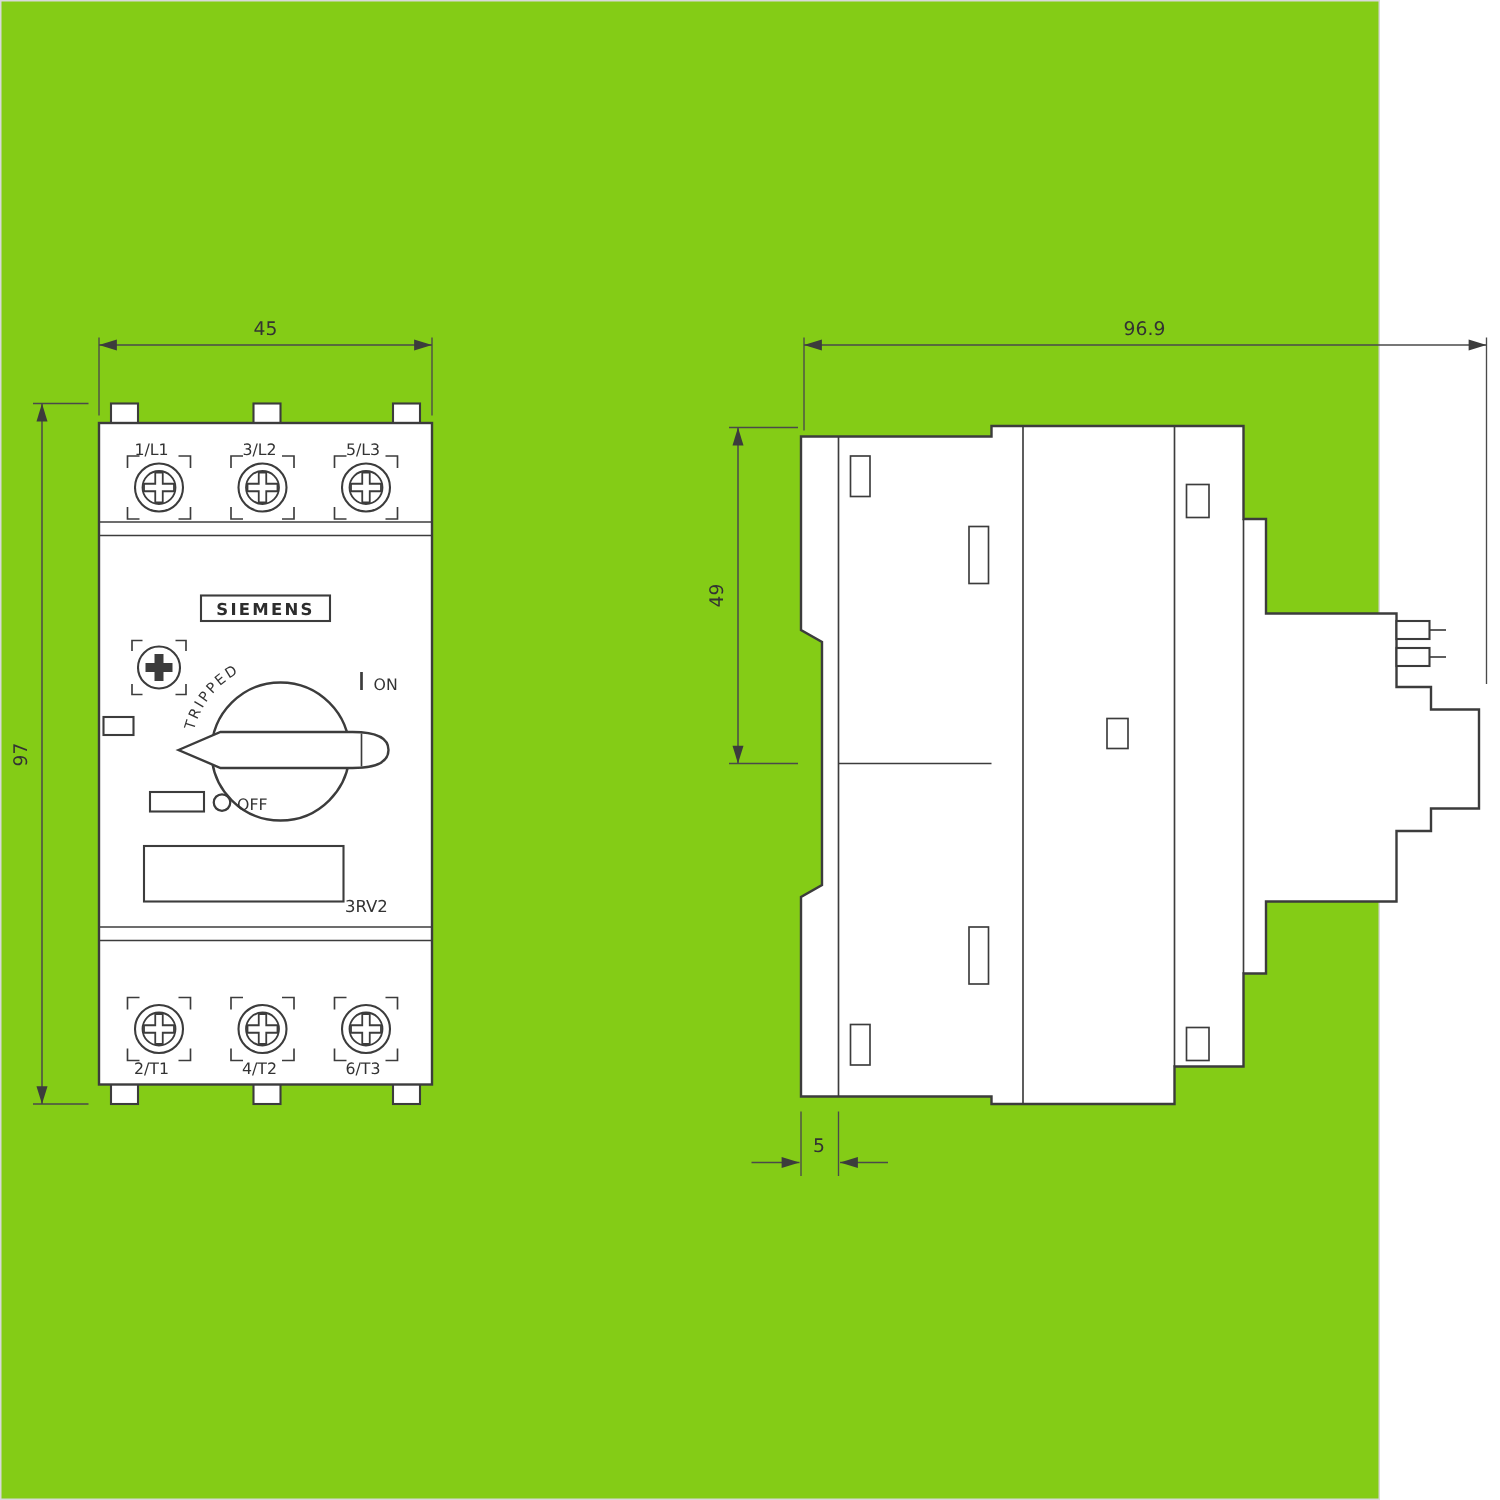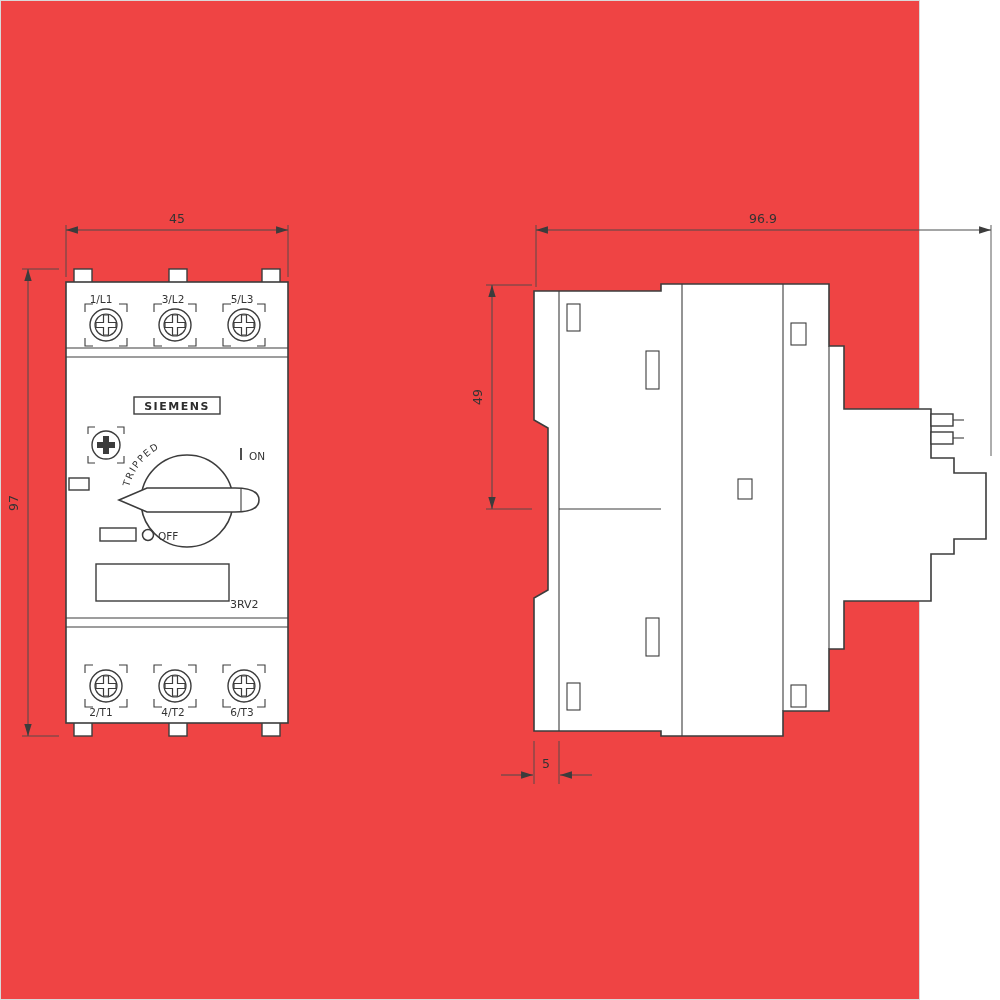--- a/index.html
+++ b/index.html
@@ -1,17 +1,17 @@
 <!DOCTYPE html>
 <html><head>
 <meta charset="utf-8">
 <style>
   html,body{margin:0;padding:0;background:#fff;}
   .stage{
-    width:920px;height:1000px;position:relative;background:#ef4444;
+    width:920px;height:1000px;position:relative;background:#84cc16;
     border:1px solid #d9d9d9;box-sizing:border-box;
     font-family:"DejaVu Sans", sans-serif;
   }
   svg{position:absolute;inset:0;}
   .ol{fill:#ffffff;stroke:#3c3c3c;stroke-width:1.6;}
   .ol2{fill:#ffffff;stroke:#3c3c3c;stroke-width:1.4;}
   .thin{stroke:#3c3c3c;stroke-width:1.1;fill:none;}
   .dim{stroke:#4a4a4a;stroke-width:1;fill:none;}
   .ext{stroke:#4a4a4a;stroke-width:0.9;fill:none;}
   text{fill:#333;}

